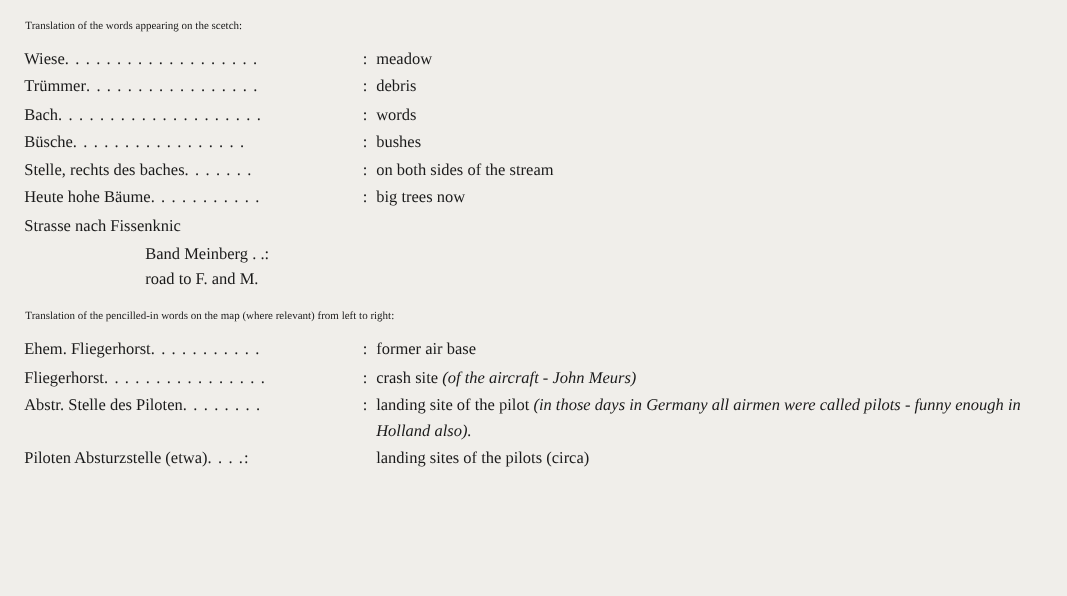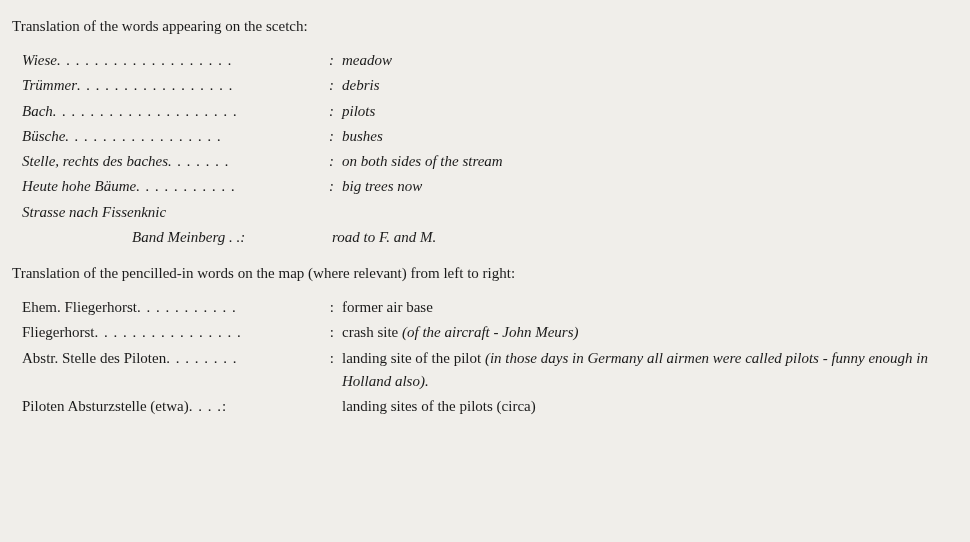--- a/index.html
+++ b/index.html
@@ -12,23 +12,24 @@
       width: 970px;
       min-height: 542px;
       background-color: #f0eeea;
       font-family: 'Times New Roman', Times, serif;
       font-size: 15px;
       color: #1a1a1a;
       padding: 18px 18px 18px 12px;
     }
 
     .section-title {
-      font-size: 15px;
+      font-size: 10px;
       margin-bottom: 14px;
       font-weight: normal;
+      margin-left: 11px;
     }
 
     .translation-table {
       margin-bottom: 6px;
       padding-left: 10px;
     }
 
     .translation-row {
       display: flex;
       align-items: baseline;
@@ -56,25 +57,25 @@
     .colon {
       margin-right: 8px;
     }
 
     .english-col {
       flex: 1;
     }
 
     .indented-row {
       padding-left: 110px;
+      flex-direction: column;
     }
 
     .section-gap {
       margin-bottom: 16px;
-      font-style: italic;
     }
 
     .section-gap2 {
       margin-bottom: 14px;
     }
   </style>
 </head>
 <body>
 
 <div>
@@ -100,21 +101,21 @@
       </div>
       <div class="english-col">debris</div>
     </div>
 
     <div class="translation-row">
       <div class="german-col">
         <span class="german-word">Bach</span>
         <span class="dots"> . . . . . . . . . . . . . . . . . . . .</span>
         <span class="colon">:</span>
       </div>
-      <div class="english-col">pilots</div>
+      <div class="english-col">words</div>
     </div>
 
     <div class="translation-row">
       <div class="german-col">
         <span class="german-word">Büsche</span>
         <span class="dots"> . . . . . . . . . . . . . . . . .</span>
         <span class="colon">:</span>
       </div>
       <div class="english-col">bushes</div>
     </div>

